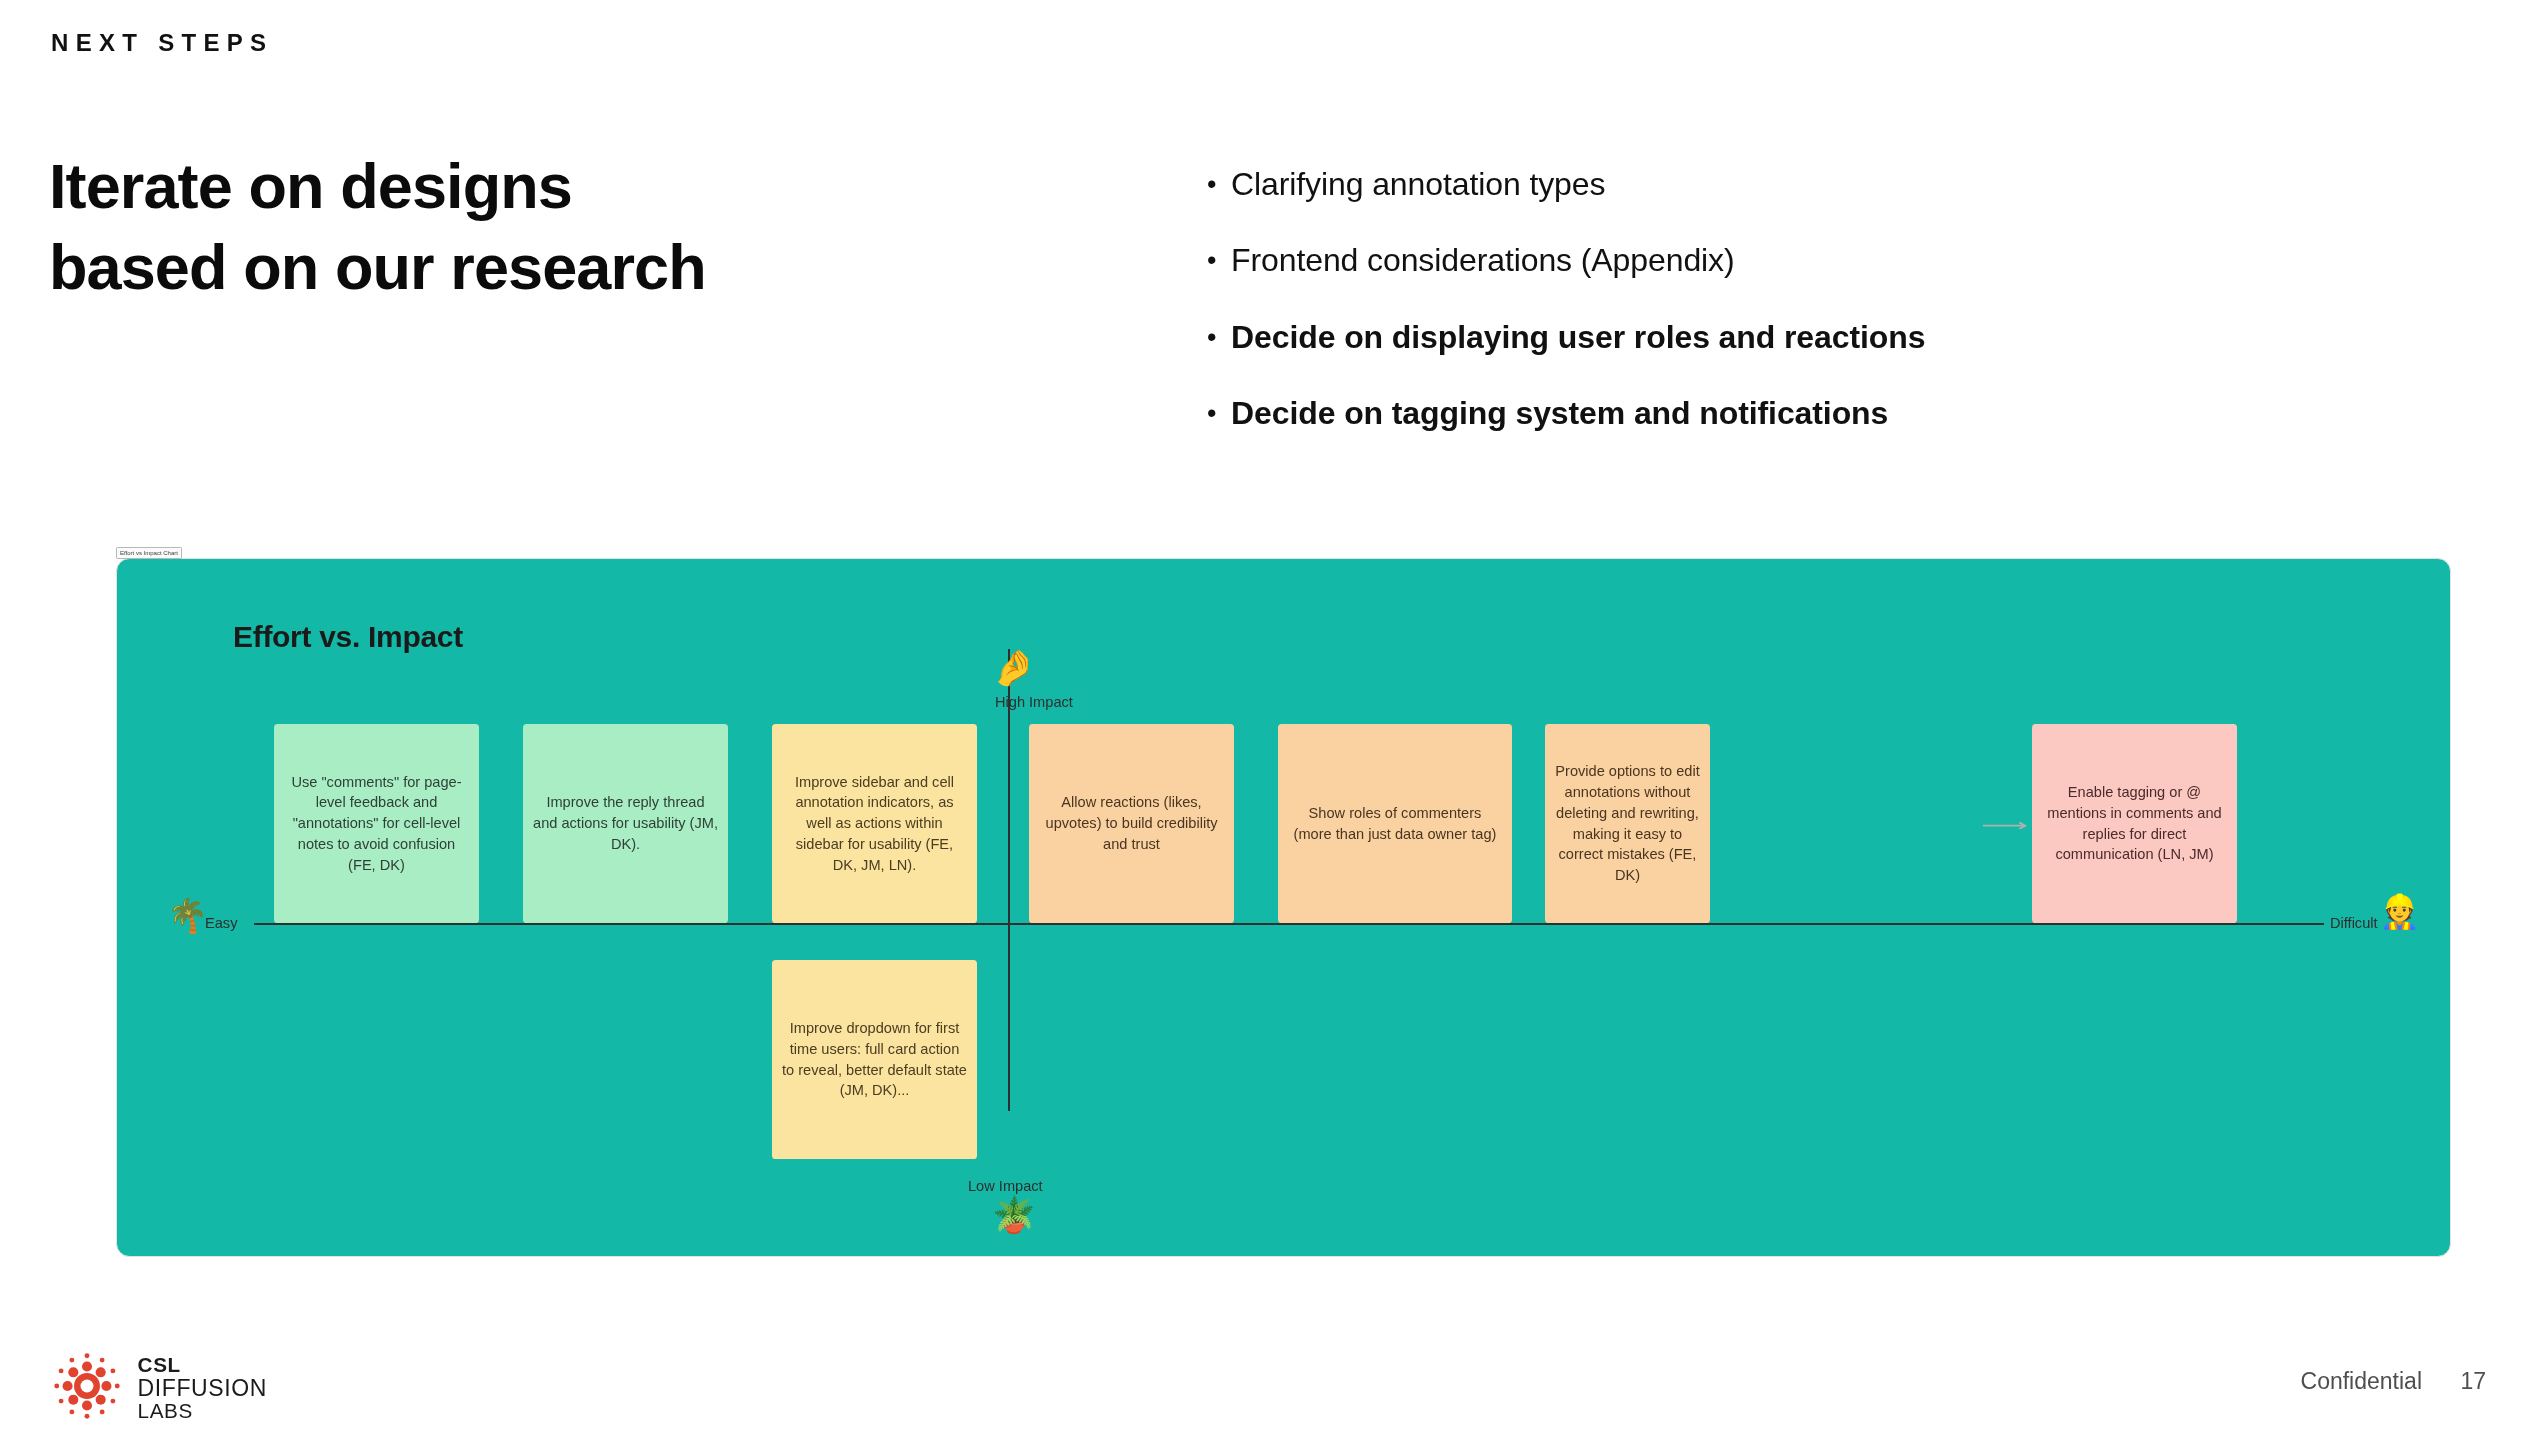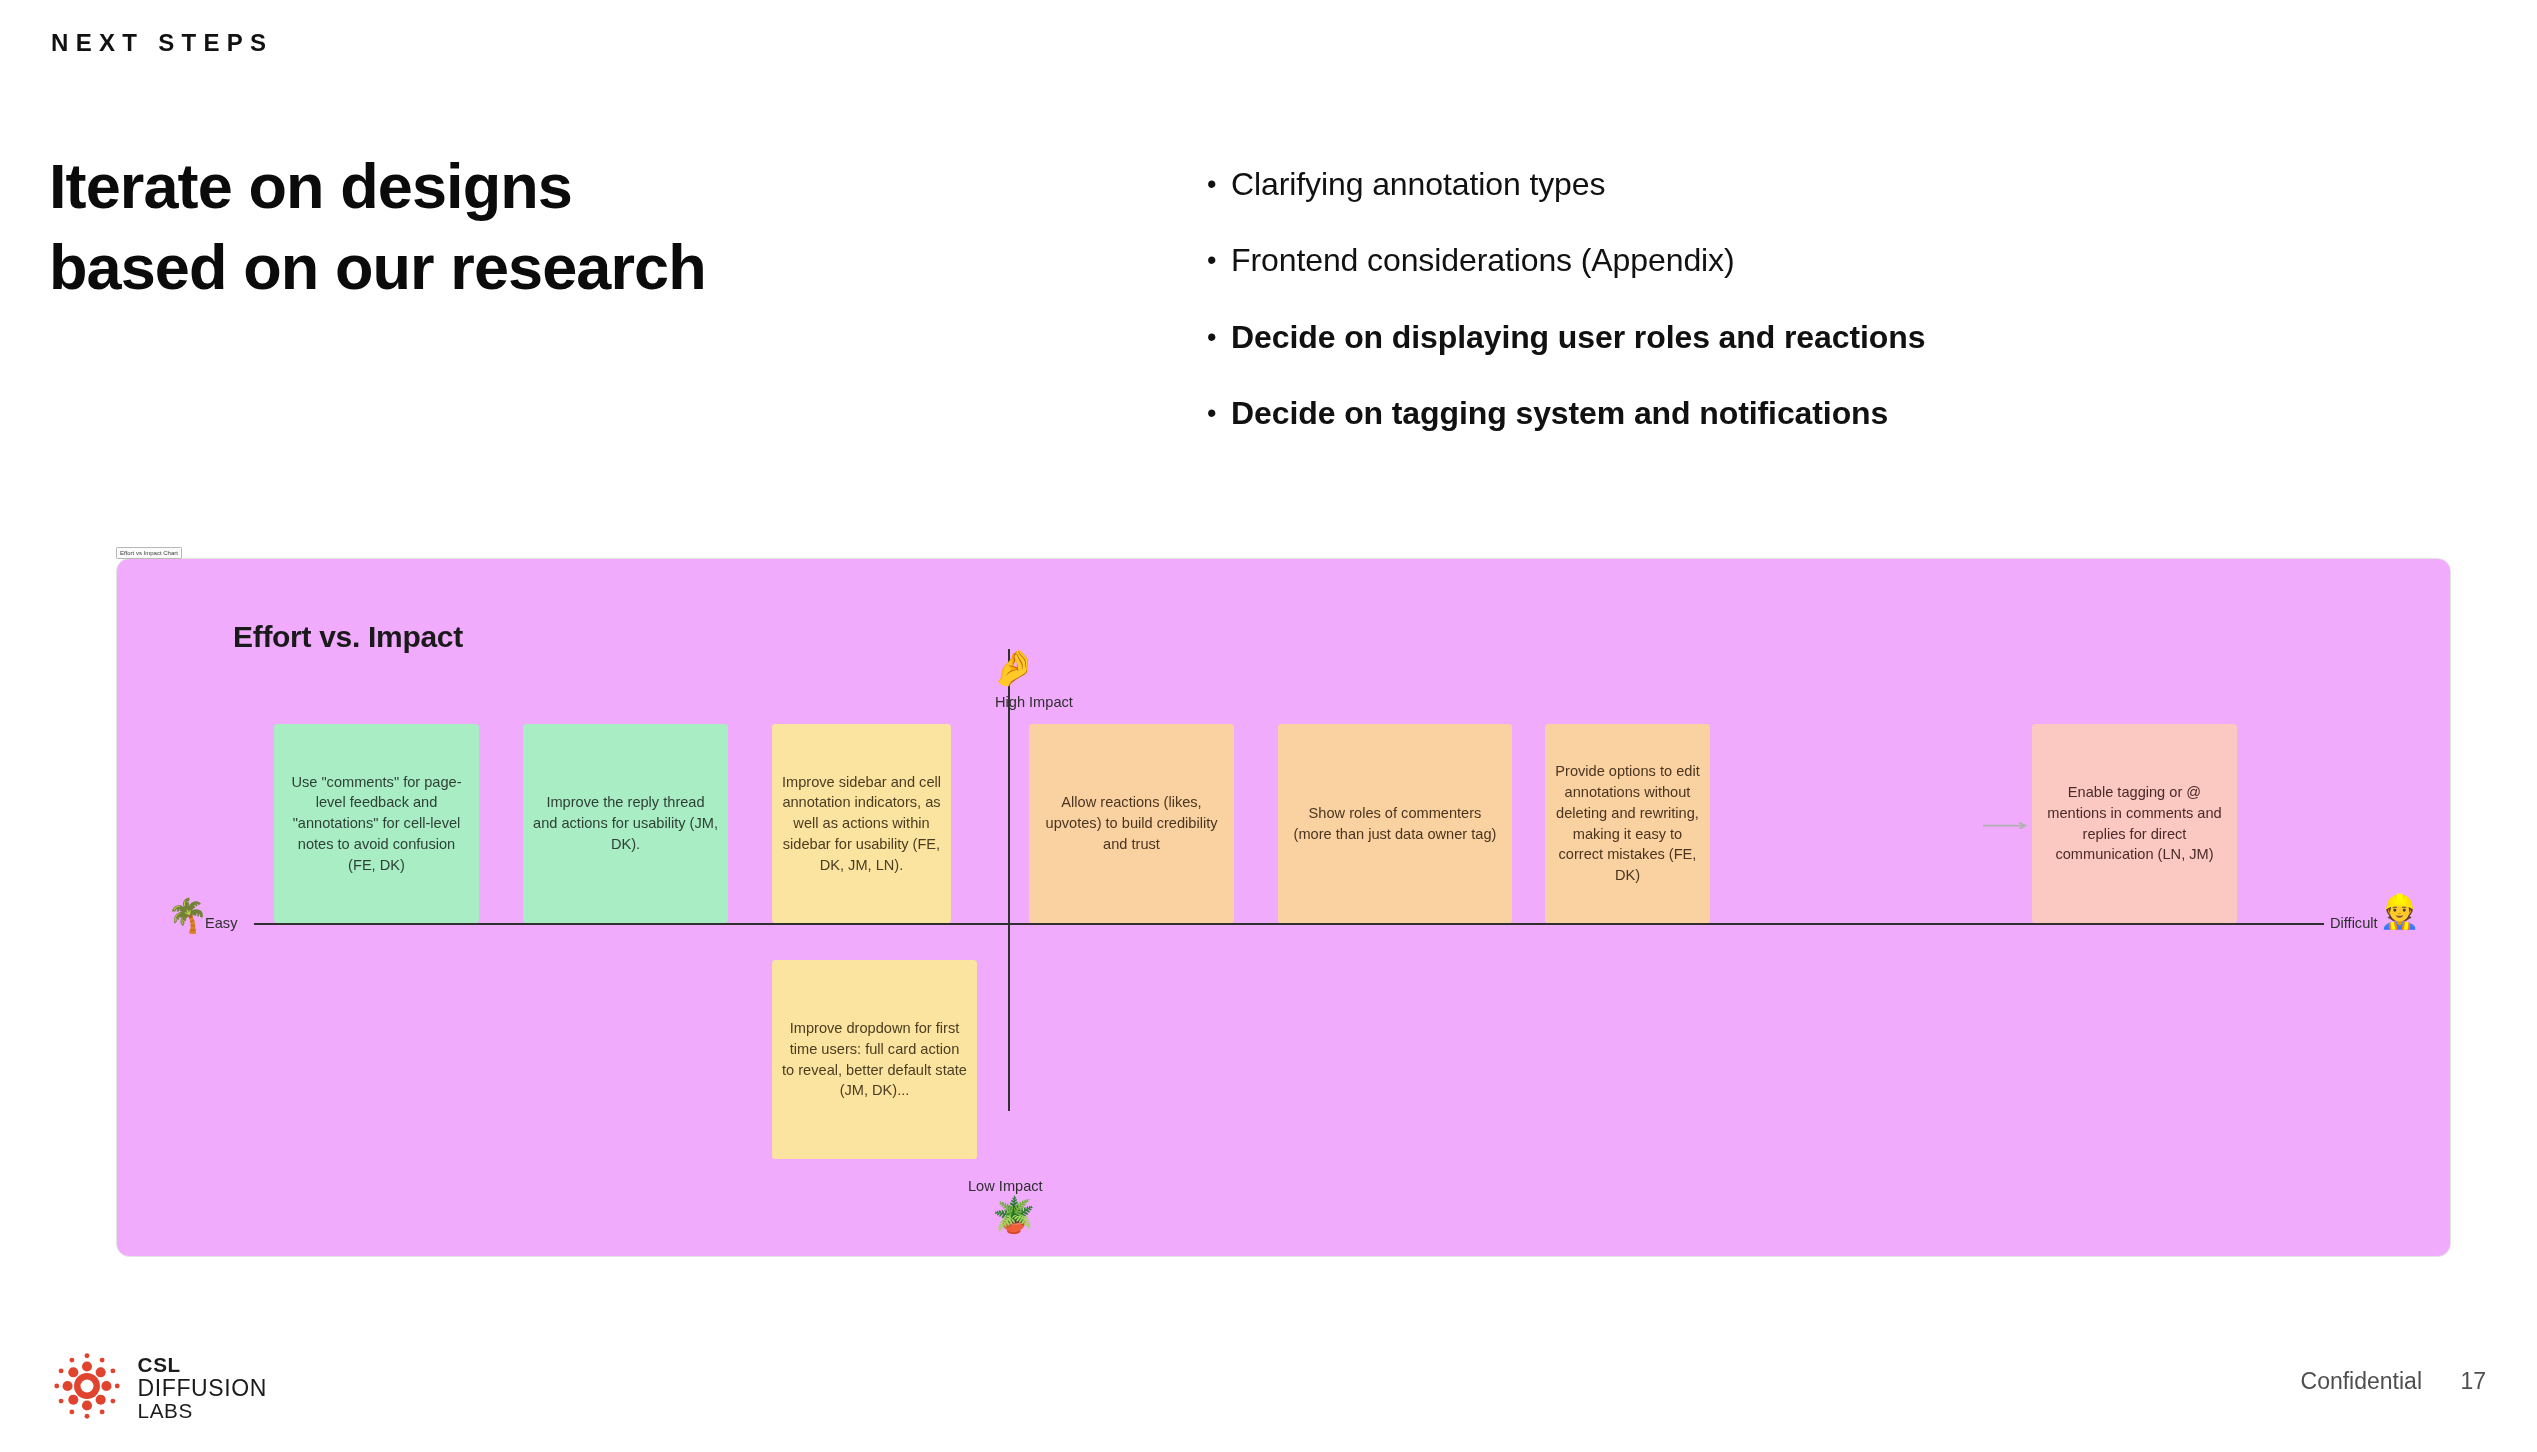--- a/index.html
+++ b/index.html
@@ -95,21 +95,21 @@
     white-space: nowrap;
     z-index: 5;
     line-height: 1;
   }
   .chart-frame {
     position: absolute;
     left: 0px;
     top: 11px;
     width: 2335px;
     height: 699px;
-    background: #f0abfc;
+    background: #14b8a6;
     border: 1.2px solid #e3e3e3;
     border-radius: 13.4px;
     overflow: hidden;
   }
 
   .chart-title {
     position: absolute;
     left: 116px;
     top: 61px;
     font-size: 30px;
@@ -173,21 +173,21 @@
     font-family: "Liberation Sans", sans-serif;
   }
   .card.green { background: #a8edc4; color: #2f4037; }
   .card.yellow{ background: #fbe3a0; color: #4a3d21; }
   .card.orange{ background: #fad2a2; color: #4a3520; }
   .card.pink  { background: #fbc8c2; color: #4a2b2b; }
 
   
   .c1 { left: 157px;  top: 165px; width: 205px; height: 199px; }
   .c2 { left: 406px;  top: 165px; width: 205px; height: 199px; }
-  .c3 { left: 655px; top: 165px; width: 179px; height: 199px; }
+  .c3 { left: 655px; top: 165px; width: 205px; height: 199px; }
   .c4 { left: 912px; top: 165px; width: 205px; height: 199px; }
   .c5 { left: 1161px; top: 165px; width: 234px; height: 199px; }
   .c6 { left: 1428px; top: 165px; width: 165px; height: 199px; }
   .c7 { left: 1658px; top: 165px; width: 205px; height: 199px; }
   .c8 { left: 1915px; top: 165px; width: 205px; height: 199px; }
   
   .c9 { left: 655px; top: 401px; width: 205px; height: 199px; }
 
   
   .connector {

